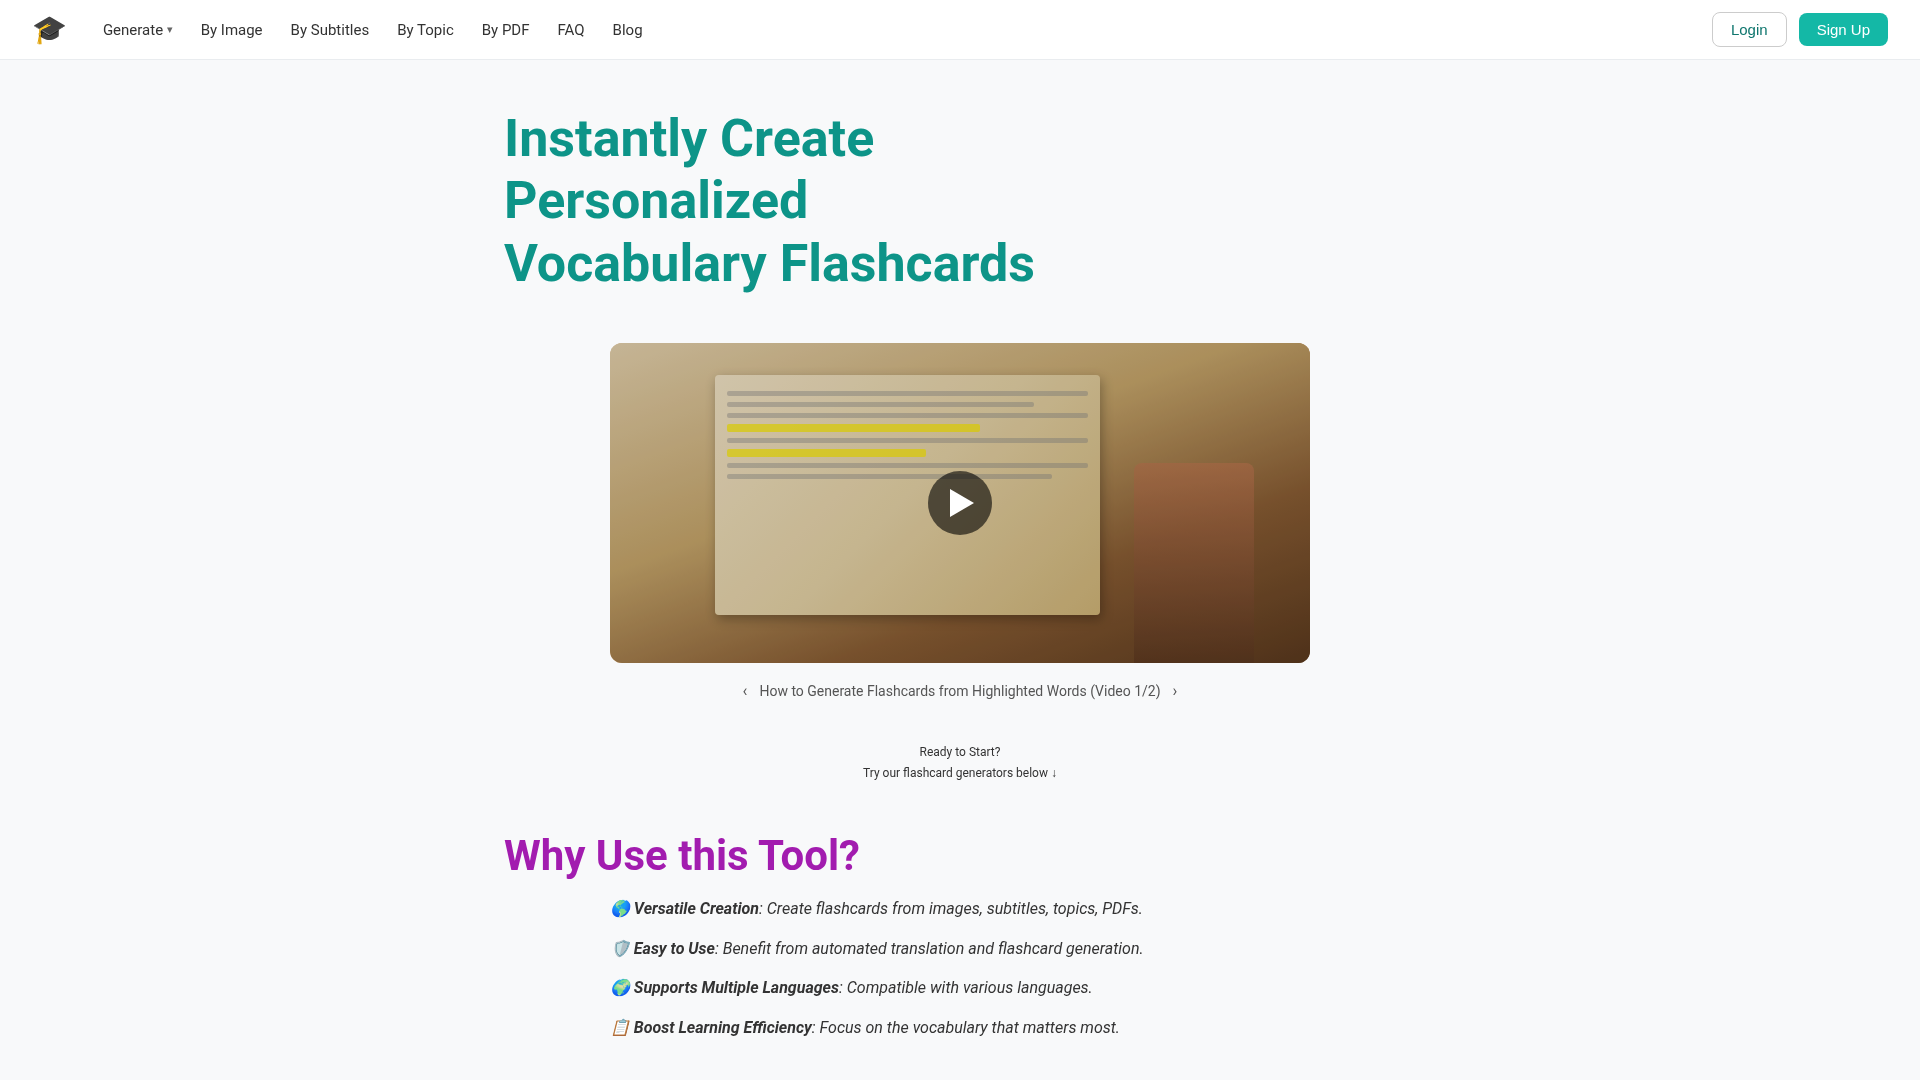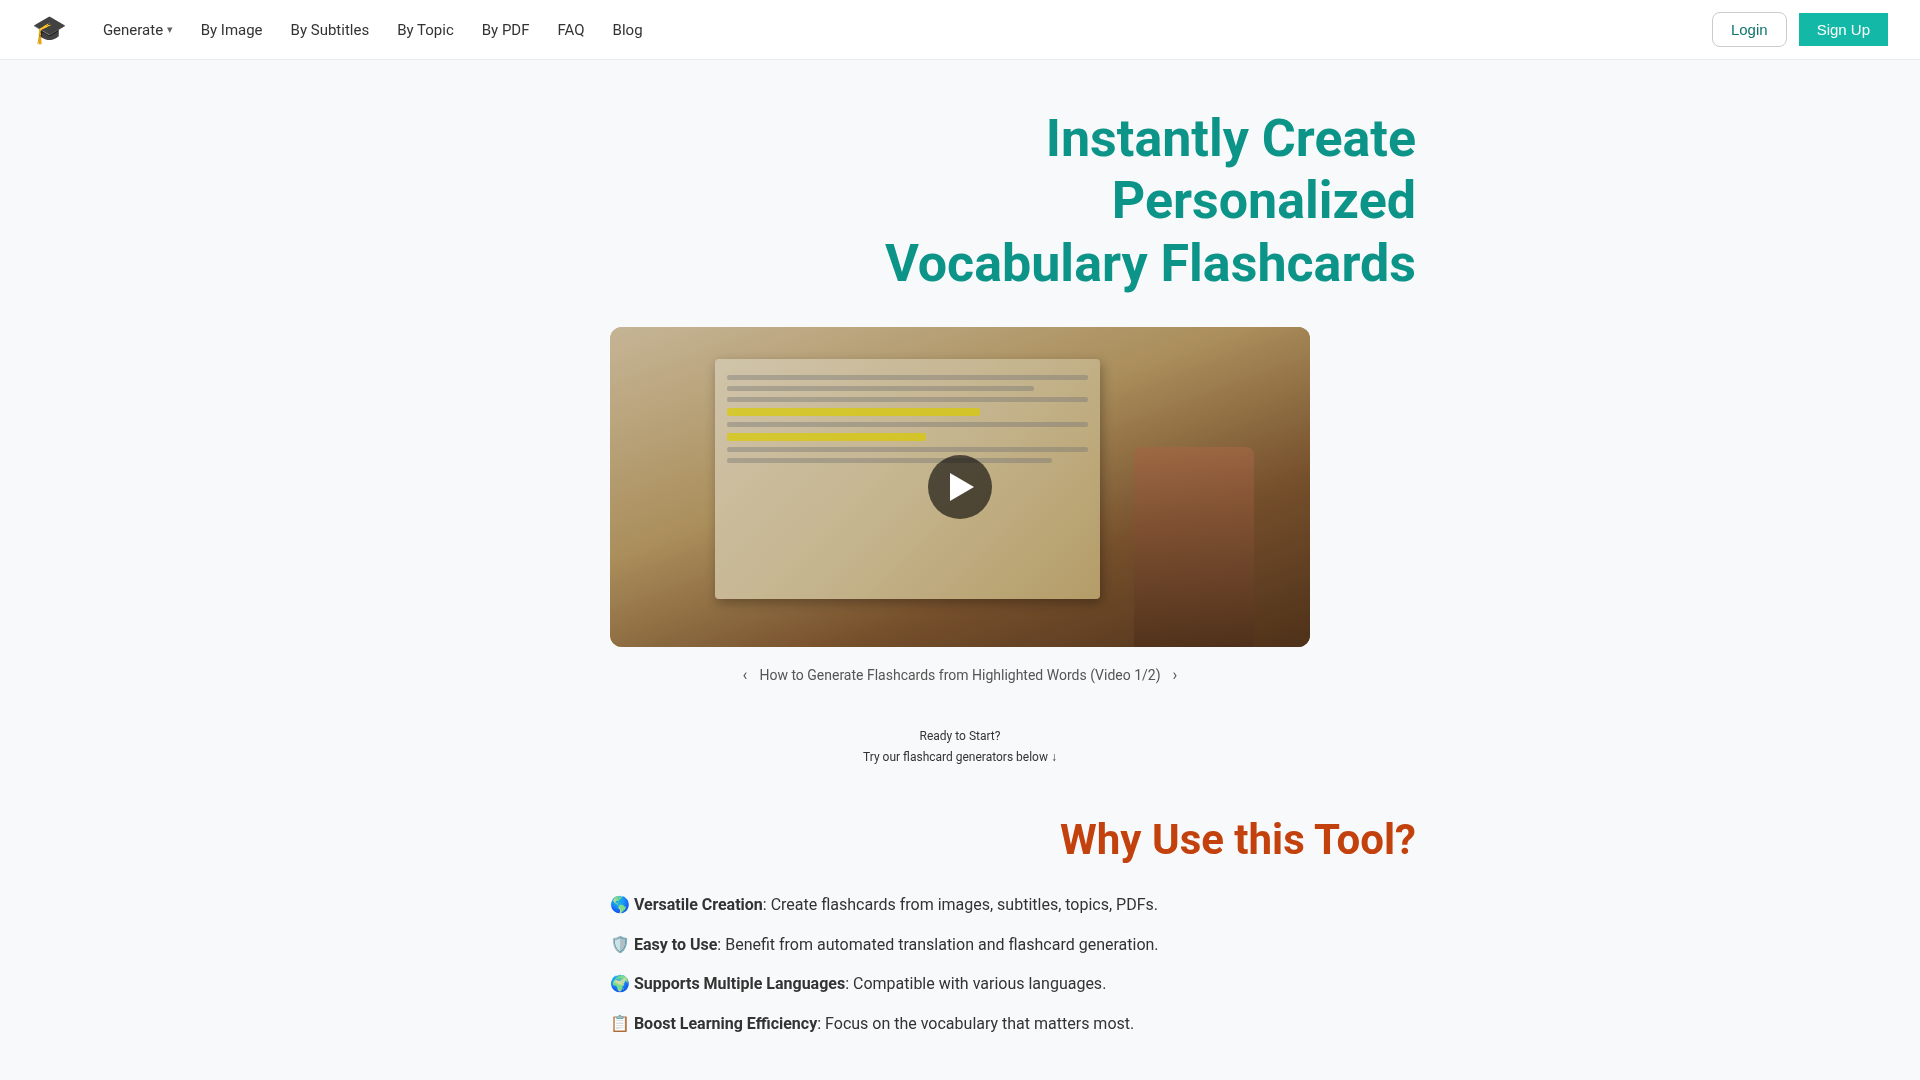--- a/index.html
+++ b/index.html
@@ -66,43 +66,43 @@
       border: 1px solid #ccc;
       border-radius: 8px;
       background: #fff;
       cursor: pointer;
       font-size: 15px;
       color: #0f766e;
     }
     .btn-signup {
       padding: 8px 18px;
       border: none;
-      border-radius: 0;
+      border-radius: 8px;
       background: #14b8a6;
       color: #fff;
       cursor: pointer;
       font-size: 15px;
       font-weight: 500;
     }
 
     
     .main-content {
       max-width: 960px;
       margin: 0 auto;
       padding: 48px 24px;
     }
 
     
     .hero-title {
-      text-align: right;
+      text-align: left;
       font-size: 52px;
       font-weight: 700;
       color: #0d9488;
       line-height: 1.2;
-      margin-bottom: 32px;
+      margin-bottom: 48px;
     }
 
     
     .video-container {
       position: relative;
       width: 100%;
       max-width: 700px;
       margin: 0 auto 16px;
       border-radius: 12px;
       overflow: hidden;
@@ -184,38 +184,39 @@
       margin-bottom: 48px;
     }
     .ready-section p {
       font-size: 12px;
       line-height: 1.7;
       color: #333;
     }
 
     
     .why-title {
-      text-align: right;
+      text-align: left;
       font-size: 42px;
       font-weight: 700;
-      color: #c2410c;
-      margin-bottom: 28px;
+      color: #a21caf;
+      margin-bottom: 16px;
     }
 
     .features-list {
       list-style: none;
       padding: 0;
       max-width: 700px;
       margin: 0 auto;
     }
     .features-list li {
       font-size: 16px;
       line-height: 1.6;
       margin-bottom: 14px;
       color: #333;
+      font-style: italic;
     }
     .features-list li strong {
       font-weight: 700;
     }
   </style>
 </head>
 <body>
 
 <nav class="navbar">
   <a class="navbar-logo" href="#">

